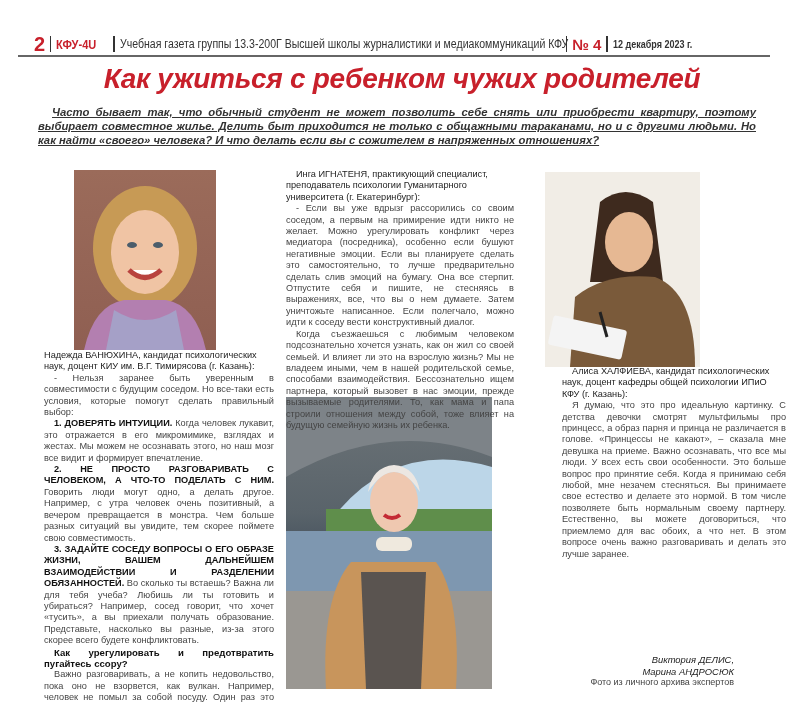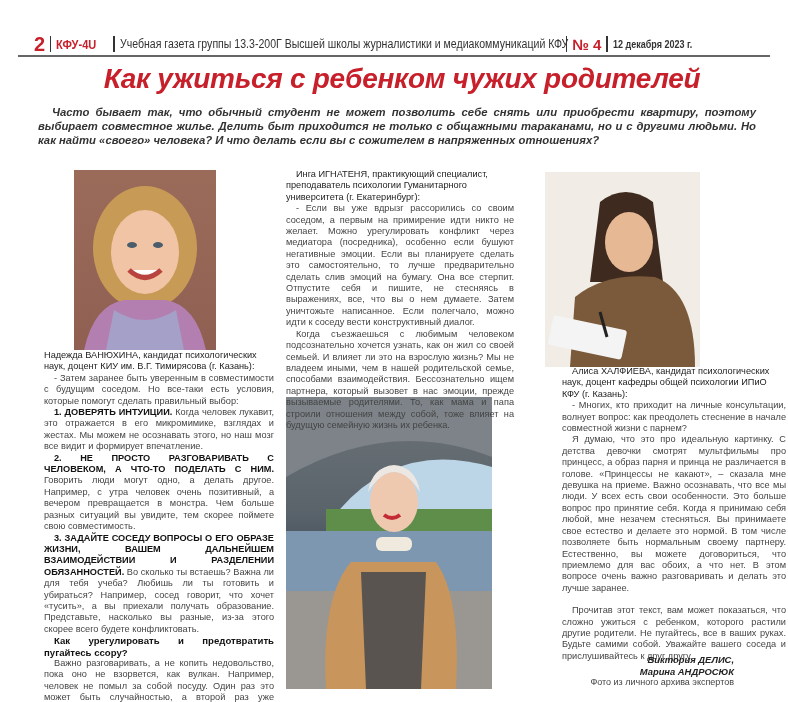--- a/index.html
+++ b/index.html
@@ -10,37 +10,37 @@
   .header .pg { color: #c8202b; font-weight: bold; font-size: 20px; font-family: "Liberation Sans", sans-serif; letter-spacing: -0.5px; }
   .header .bar { display:inline-block; width: 1.5px; height: 16px; background:#333; margin: 0 5px; }
   .header .brand { color: #c8202b; font-weight: bold; font-size: 13px; transform: scaleX(0.85); transform-origin: left center; display:inline-block; width: 52px; }
   .header .desc { font-size: 12px; color: #333; transform: scaleX(0.88); transform-origin: left center; display:inline-block; width: 430px; white-space: nowrap; }
   .header .no { color: #c8202b; font-weight: bold; font-size: 15px; margin-left: 14px; }
   .header .date { font-size: 10px; font-weight: bold; color: #333; transform: scaleX(0.9); transform-origin:left center; display:inline-block; }
   .rule { position: absolute; left: 18px; top: 55px; width: 752px; height: 2px; background: #666; }
 
   .title { position: absolute; left: 0; top: 63px; width: 788px; text-align: center; color: #c8202b; font-style: italic; font-weight: bold; font-size: 28px; letter-spacing: -0.3px; margin-left: 8px; }
 
-  .lead { position: absolute; left: 38px; top: 105px; width: 718px; font-size: 11.3px; font-style: italic; font-weight: bold; color: #333; line-height: 14px; text-indent: 14px; text-align: justify; }
+  .lead { position: absolute; left: 38px; top: 105px; width: 718px; font-size: 11.3px; font-style: italic; font-weight: bold; color: #333; line-height: 14px; text-indent: 14px; text-align: justify; text-decoration: underline; }
 
   .photo { position: absolute; overflow: hidden; }
   .photo1 { left: 74px; top: 170px; width: 142px; height: 180px; background: linear-gradient(180deg,#9b6b5a 0%, #8f5f52 100%); }
   .photo2 { left: 545px; top: 172px; width: 155px; height: 195px; background: #f1ede6; }
   .photo3 { left: 286px; top: 397px; width: 206px; height: 292px; background: linear-gradient(180deg,#6d7478 0%, #59636a 40%, #3d4a58 60%, #8a8f92 100%); }
 
   .col { position: absolute; font-size: 9.2px; line-height: 11.4px; color: #444; text-align: justify; }
   .col p { text-indent: 10px; }
   .col .byline { font-weight: normal; color: #222; font-size: 9.2px; text-indent: 0; text-align: left; }
   .col .caps { font-weight: bold; color: #111; }
   .col .q { font-weight: bold; color: #111; font-size: 9.6px; }
   .col1 { left: 44px; top: 350px; width: 230px; }
   .col2 { left: 286px; top: 169px; width: 228px; }
   .col3 { left: 562px; top: 366px; width: 224px; }
 
-  .sign { position: absolute; right: 54px; top: 654px; text-align: right; font-size: 9.4px; font-style: italic; font-weight: bold; line-height: 11.5px; color: #222; }
+  .sign { position: absolute; right: 54px; top: 654px; text-align: right; font-size: 9.4px; font-style: italic; font-weight: normal; line-height: 11.5px; color: #222; }
   .credit { position: absolute; right: 54px; top: 677px; font-size: 9px; color: #444; text-align: center; }
 </style>
 </head>
 <body>
 
 <div class="header">
   <span class="pg">2</span>
   <span class="bar"></span>
   <span class="brand">КФУ-4U</span>
   <span class="bar"></span>
@@ -89,38 +89,36 @@
     <path d="M75 175 L140 175 L135 292 L80 292 Z" fill="#5a5450"></path>
     <rect x="90" y="140" width="36" height="14" rx="6" fill="#efe9de"></rect>
     <ellipse cx="108" cy="105" rx="24" ry="30" fill="#efc8b0"></ellipse>
     <path d="M82 95 Q108 55 134 95 Q130 70 108 68 Q86 70 82 95 Z" fill="#ece7e2"></path>
     <path d="M98 118 Q106 124 114 118" stroke="#c42b35" stroke-width="4" fill="none"></path>
   </svg>
 </div>
 
 <div class="col col1">
   <p class="byline">Надежда ВАНЮХИНА, кандидат психологических наук, доцент КИУ им. В.Г. Тимирясова (г. Казань):</p>
-  <p>- Затем заранее быть уверенным в совместимости с будущим соседом. Но все-таки есть условия, которые помогут сделать правильный выбор:</p>
+  <p>- Нельзя заранее быть уверенным в совместимости с будущим соседом. Но все-таки есть условия, которые помогут сделать правильный выбор:</p>
   <p><span class="caps">1. ДОВЕРЯТЬ ИНТУИЦИИ.</span><span> Когда человек лукавит, это отражается в его микромимике, взглядах и жестах. Мы можем не осознавать этого, но наш мозг все видит и формирует впечатление.</span></p>
   <p><span class="caps">2. НЕ ПРОСТО РАЗГОВАРИВАТЬ С ЧЕЛОВЕКОМ, А ЧТО-ТО ПОДЕЛАТЬ С НИМ.</span><span> Говорить люди могут одно, а делать другое. Например, с утра человек очень позитивный, а вечером превращается в монстра. Чем больше разных ситуаций вы увидите, тем скорее поймете свою совместимость.</span></p>
   <p><span class="caps">3. ЗАДАЙТЕ СОСЕДУ ВОПРОСЫ О ЕГО ОБРАЗЕ ЖИЗНИ, ВАШЕМ ДАЛЬНЕЙШЕМ ВЗАИМОДЕЙСТВИИ И РАЗДЕЛЕНИИ ОБЯЗАННОСТЕЙ.</span><span> Во сколько ты встаешь? Важна ли для тебя учеба? Любишь ли ты готовить и убираться? Например, сосед говорит, что хочет «тусить», а вы приехали получать образование. Представьте, насколько вы разные, из-за этого скорее всего будете конфликтовать.</span></p>
   <p class="q">Как урегулировать и предотвратить пугайтесь ссору?</p>
   <p>Важно разговаривать, а не копить недовольство, пока оно не взорвется, как вулкан. Например, человек не помыл за собой посуду. Один раз это может быть случайностью, а второй раз уже превращается в закономерность. Тебе это не нравится и вместо того, чтобы «громыхать» посудой на кухне и обижаться, надо поговорить и объяснить свою позицию.</p>
 </div>
 
 <div class="col col2">
   <p class="byline" style="text-indent:10px">Инга ИГНАТЕНЯ, практикующий специалист, преподаватель психологии Гуманитарного университета (г. Екатеринбург):</p>
   <p>- Если вы уже вдрызг рассорились со своим соседом, а первым на примирение идти никто не желает. Можно урегулировать конфликт через медиатора (посредника), особенно если бушуют негативные эмоции. Если вы планируете сделать это самостоятельно, то лучше предварительно сделать слив эмоций на бумагу. Она все стерпит. Отпустите себя и пишите, не стесняясь в выражениях, все, что вы о нем думаете. Затем уничтожьте написанное. Если полегчало, можно идти к соседу вести конструктивный диалог.</p>
   <p>Когда съезжаешься с любимым человеком подсознательно хочется узнать, как он жил со своей семьей. И влияет ли это на взрослую жизнь? Мы не владеем иными, чем в нашей родительской семье, способами взаимодействия. Бессознательно ищем партнера, который вызовет в нас эмоции, прежде вызываемые родителями. То, как мама и папа строили отношения между собой, тоже влияет на будущую семейную жизнь их ребенка.</p>
 </div>
 
 <div class="col col3">
   <p class="byline" style="text-indent:10px">Алиса ХАЛФИЕВА, кандидат психологических наук, доцент кафедры общей психологии ИПиО КФУ (г. Казань):</p>
-  <p>- Многих, кто приходит на личные консультации, волнует вопрос: как преодолеть стеснение в начале совместной жизни с парнем?</p>
   <p>Я думаю, что это про идеальную картинку. С детства девочки смотрят мультфильмы про принцесс, а образ парня и принца не различается в голове. «Принцессы не какают», – сказала мне девушка на приеме. Важно осознавать, что все мы люди. У всех есть свои особенности. Это больше вопрос про принятие себя. Когда я принимаю себя любой, мне незачем стесняться. Вы принимаете свое естество и делаете это нормой. В том числе позволяете быть нормальным своему партнеру. Естественно, вы можете договориться, что приемлемо для вас обоих, а что нет. В этом вопросе очень важно разговаривать и делать это лучше заранее.</p>
-  <p style="margin-top:11px">Прочитав этот текст, вам может показаться, что сложно ужиться с ребенком, которого растили другие родители. Не пугайтесь, все в ваших руках. Будьте самими собой. Уважайте вашего соседа и прислушивайтесь к друг другу.</p>
 </div>
 
 <div class="sign">
   <div>Виктория ДЕЛИС,</div>
   <div>Марина АНДРОСЮК</div>
 </div>
 <div class="credit">Фото из личного архива экспертов</div>
 
 </body></html>

